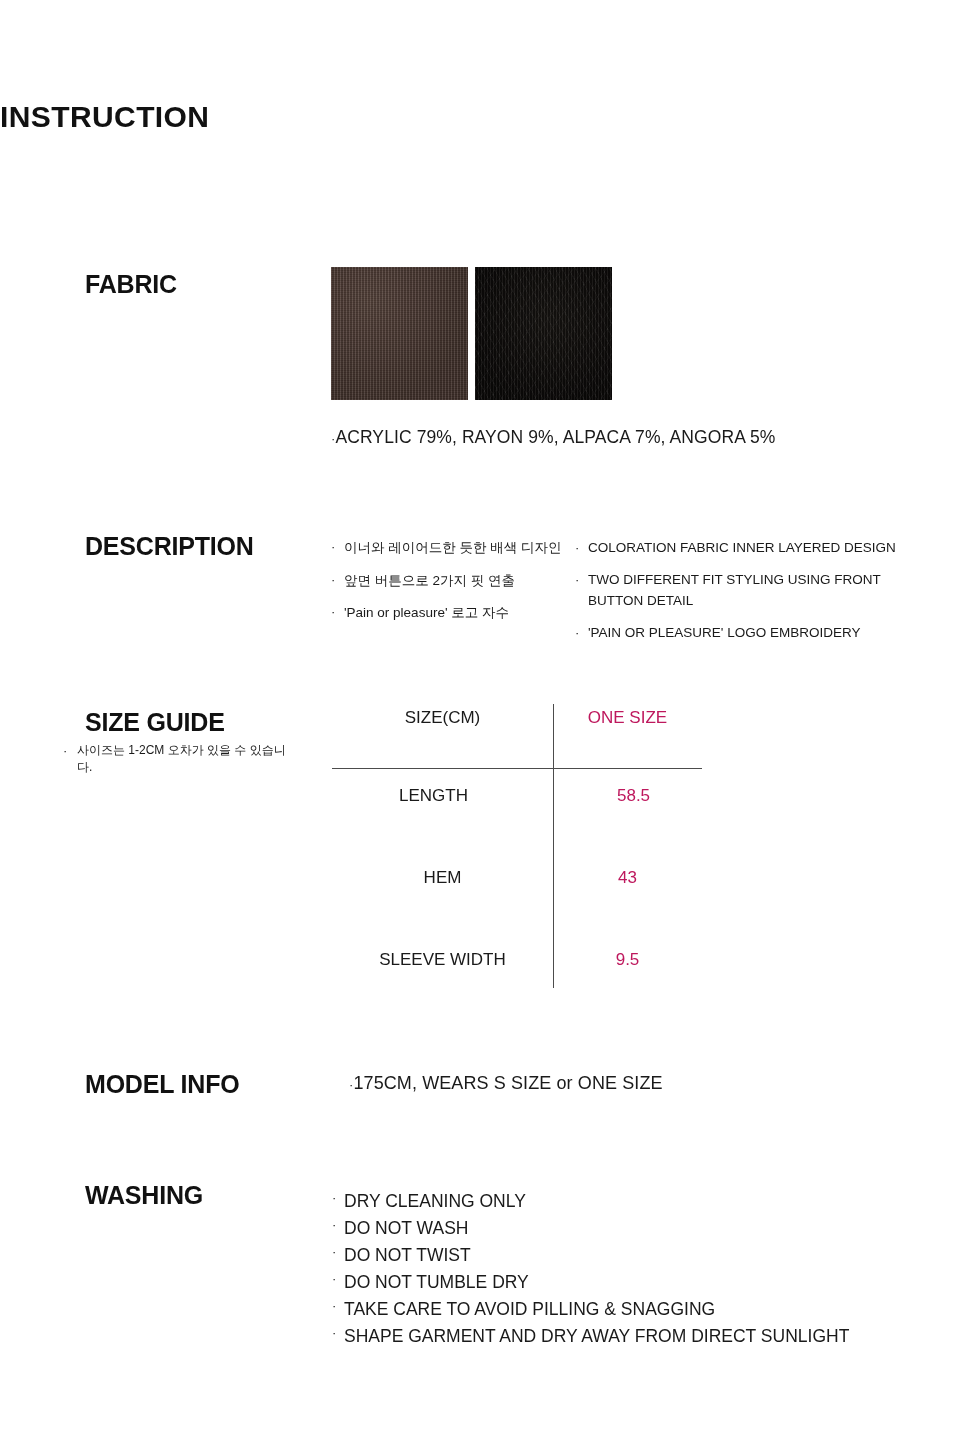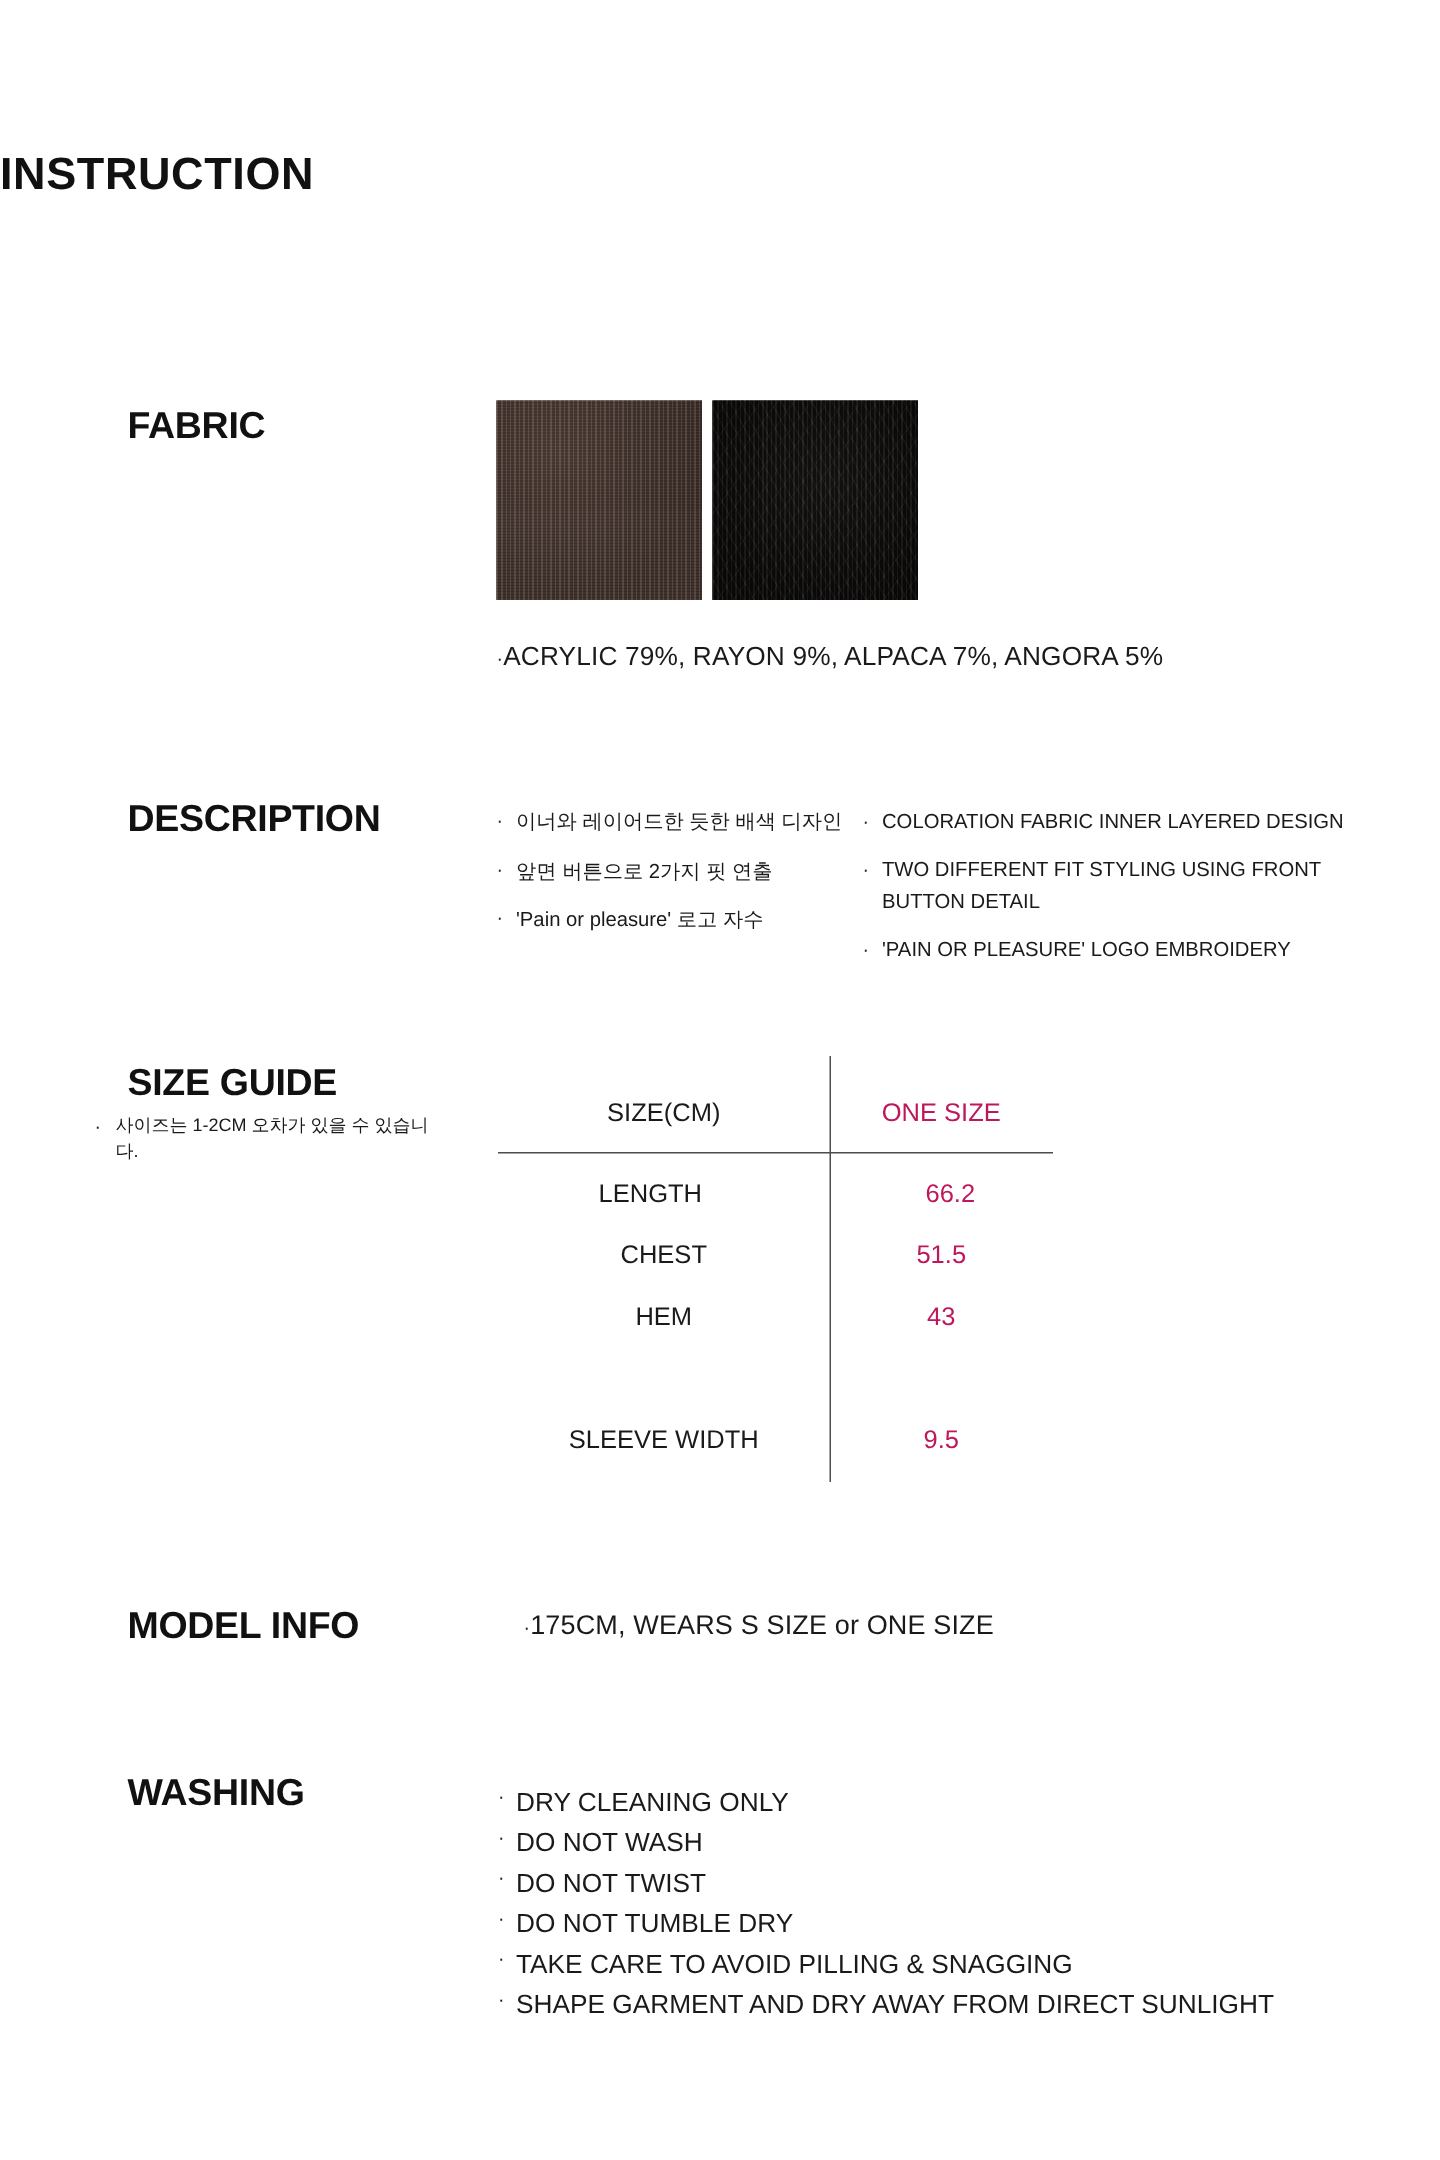--- a/index.html
+++ b/index.html
@@ -293,32 +293,28 @@
 
   <div class="size-note">
     <span class="bullet-sm">·</span>
     <span>사이즈는 1-2CM 오차가 있을 수 있습니다.</span>
   </div>
 
   <div class="size-table">
     <div class="v-rule"></div>
     <div class="h-rule"></div>
 
-    <div class="size-row size-head" style="top:28px;">
+    <div class="size-row size-head" style="top:4px;">
       <div class="size-cell-label">SIZE(CM)</div>
       <div class="size-cell-value">ONE SIZE</div>
     </div>
 
     <div class="size-row" style="top:82px;gap:30px;">
       <div class="size-cell-label">LENGTH</div>
-      <div class="size-cell-value">66.2</div>
-    </div>
-    <div class="size-row" style="top:123px;">
-      <div class="size-cell-label">CHEST</div>
-      <div class="size-cell-value">51.5</div>
+      <div class="size-cell-value">58.5</div>
     </div>
     <div class="size-row" style="top:164px;align-items:center;">
       <div class="size-cell-label">HEM</div>
       <div class="size-cell-value">43</div>
     </div>
     <div class="size-row" style="top:246px;">
       <div class="size-cell-label">SLEEVE WIDTH</div>
       <div class="size-cell-value">9.5</div>
     </div>
   </div>

